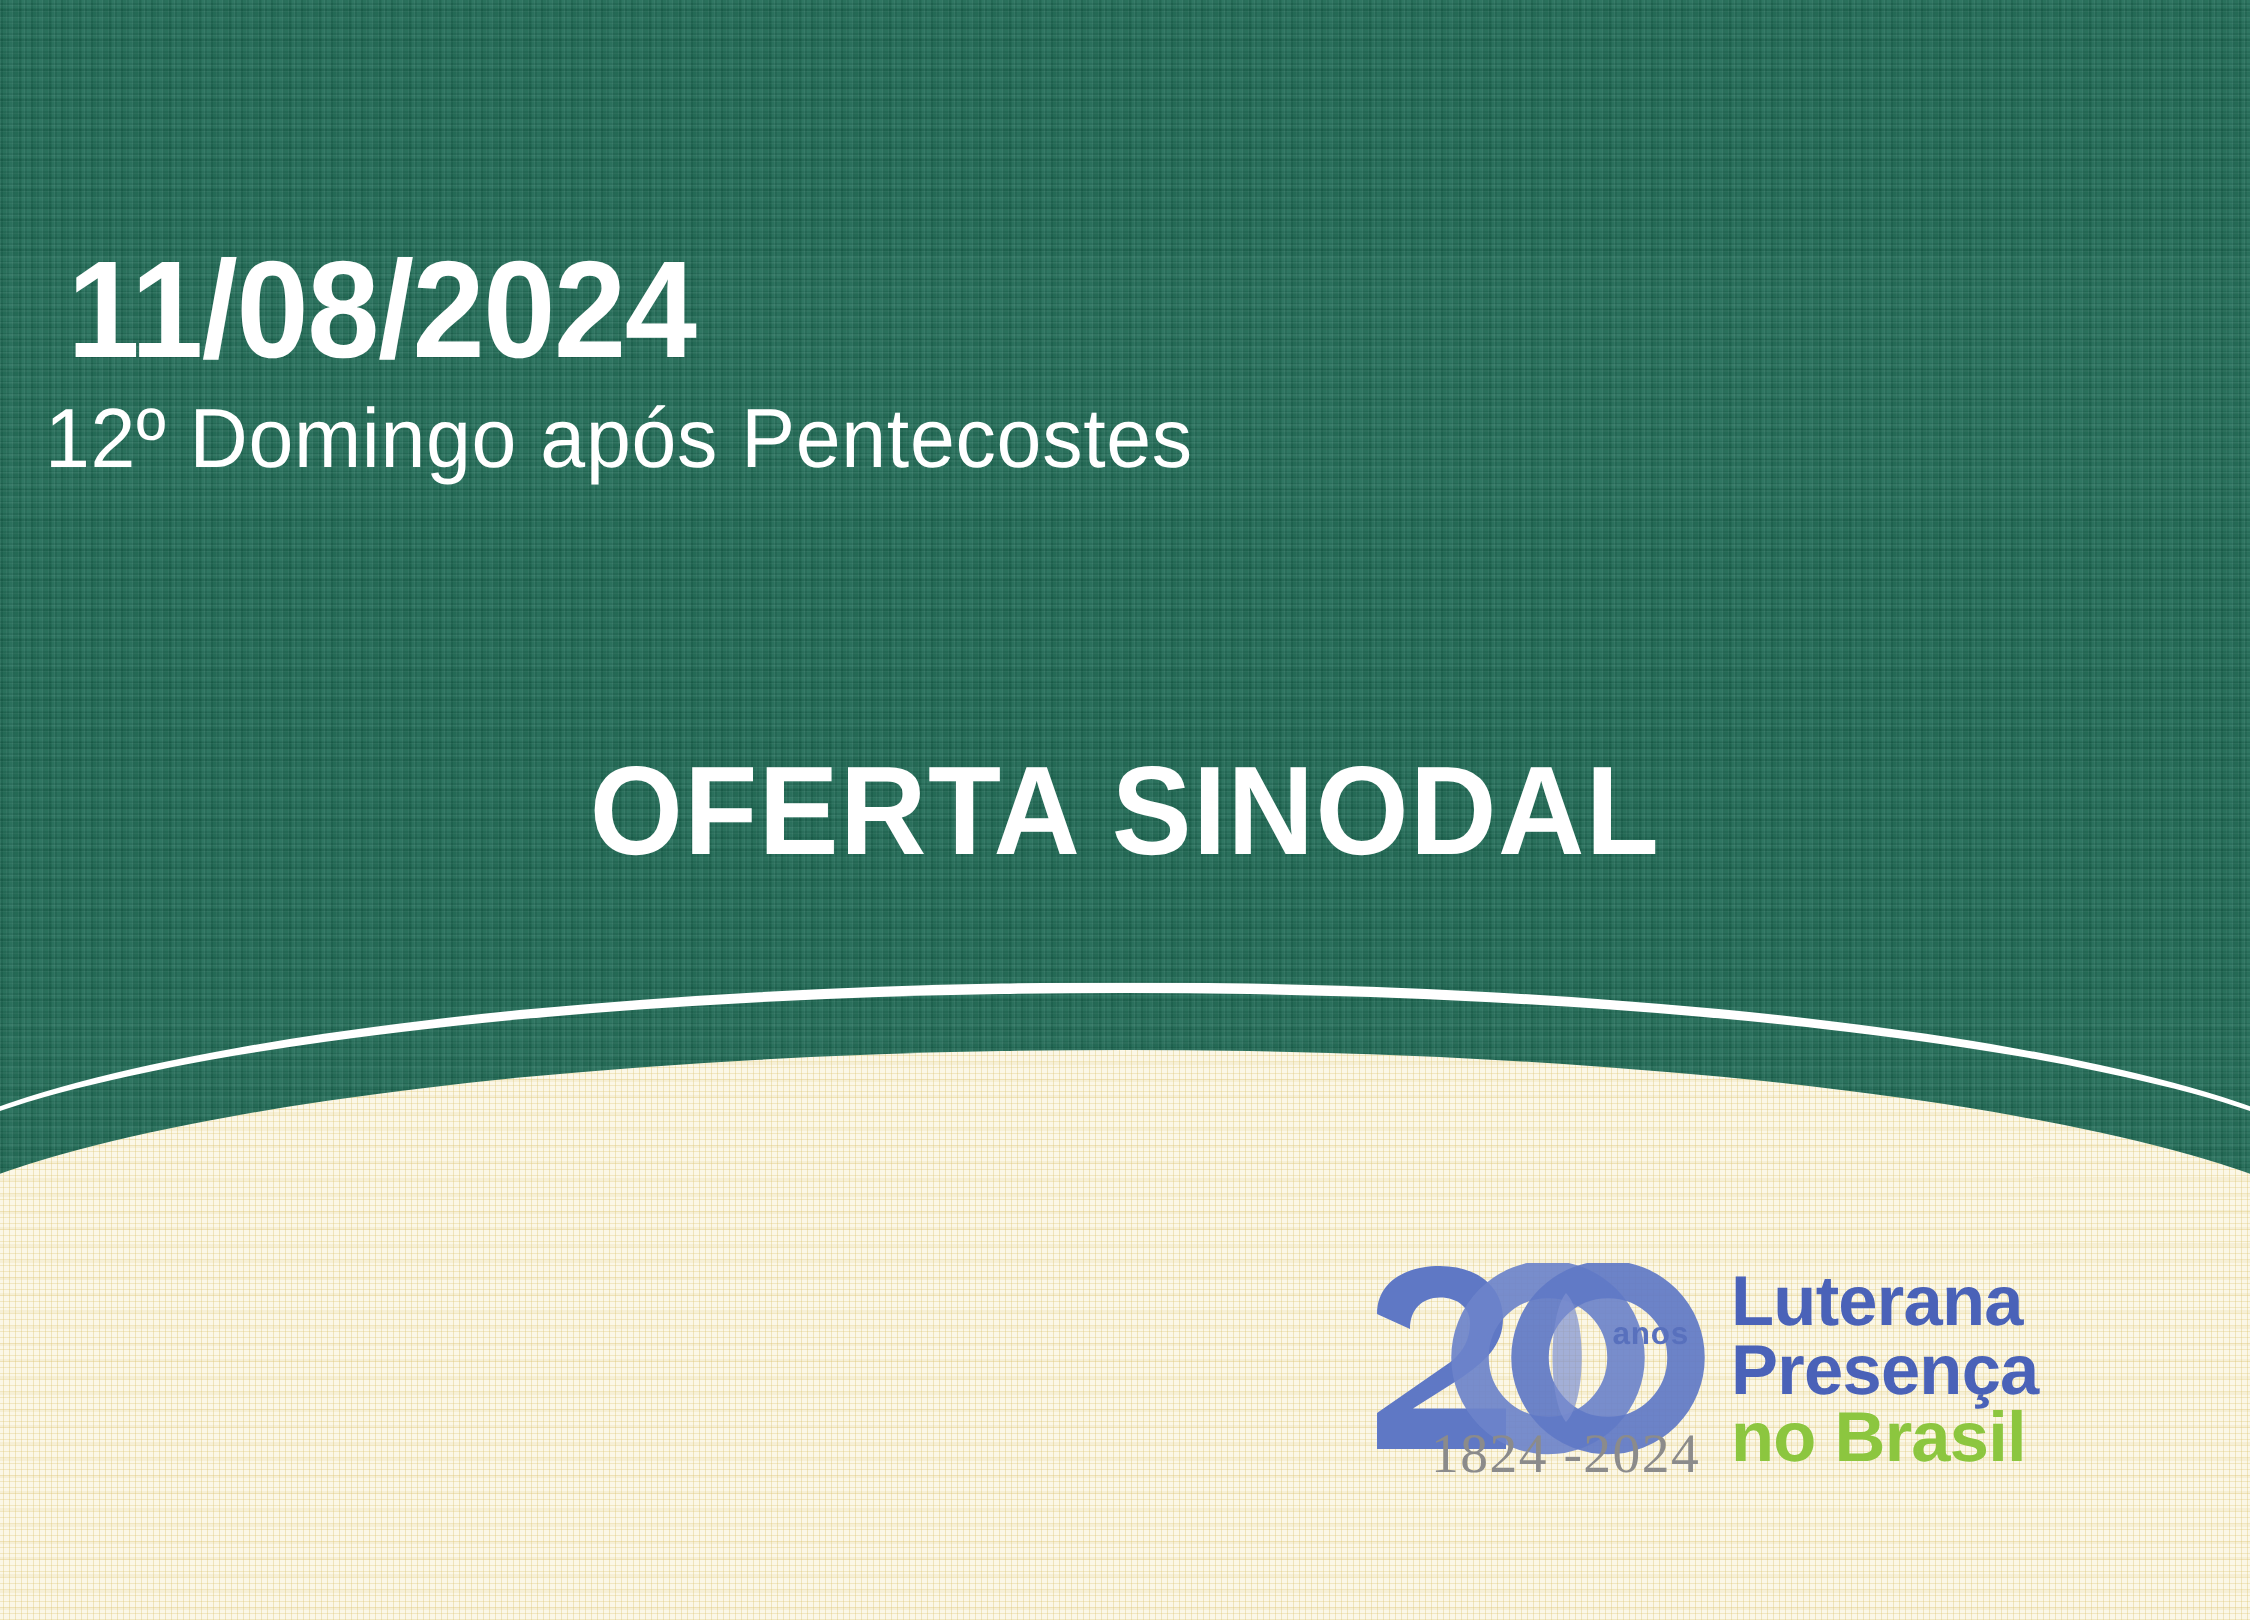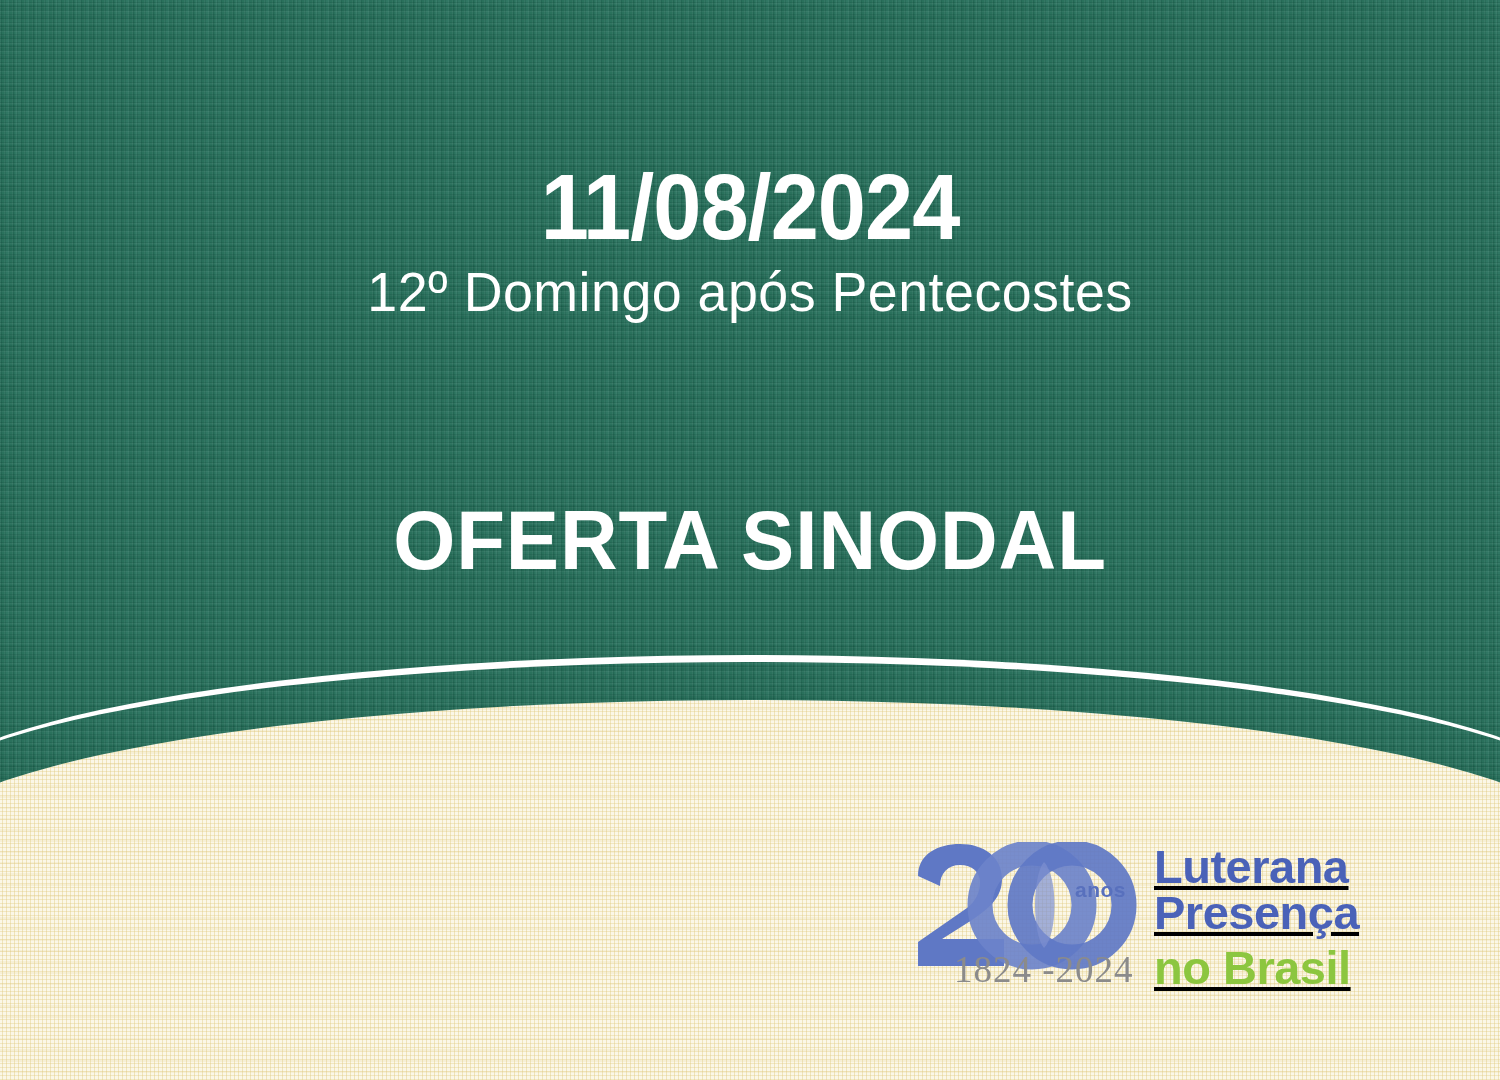--- a/index.html
+++ b/index.html
@@ -69,21 +69,21 @@
     border-top:7px solid #ffffff;
     background:transparent;
     pointer-events:none;
   }
 
   
   .headline {
     position:absolute;
     left:0; right:0;
     top:160px;
-    text-align:center;
+    text-align:left;
     color:#ffffff;
   }
 
   .date-line {
     font-family:"Liberation Sans Narrow","Liberation Sans", sans-serif;
     font-size:92px;
     font-weight:700;
     letter-spacing:-1px;
     line-height:1.04;
     transform:scaleX(.94);
@@ -114,21 +114,20 @@
 
   
   .logo {
     position:absolute;
     left:912px;
     top:842px;
     width:520px;
     height:160px;
     display:flex;
     align-items:flex-start;
-    text-decoration:underline;
   }
 
   .logo-mark {
     position:relative;
     width:236px;
     height:160px;
     flex:0 0 236px;
   }
 
   .logo-mark svg { display:block; }
@@ -163,21 +162,21 @@
     margin-left:6px;
     padding-top:2px;
     font-family:"Liberation Sans", sans-serif;
     font-weight:700;
     font-size:47px;
     line-height:.97;
     letter-spacing:-.5px;
   }
 
   .w-blue  { color:#4a62b8; display:block; }
-  .w-green { color:#8cc63f; display:block;margin-top:10px; }
+  .w-green { color:#8cc63f; display:block; }
 </style>
 </head>
 <body>
 
 <div id="poster">
 
   <div class="green-bg"></div>
 
   <div class="cream-arc"></div>
   <div class="white-arc"></div>

